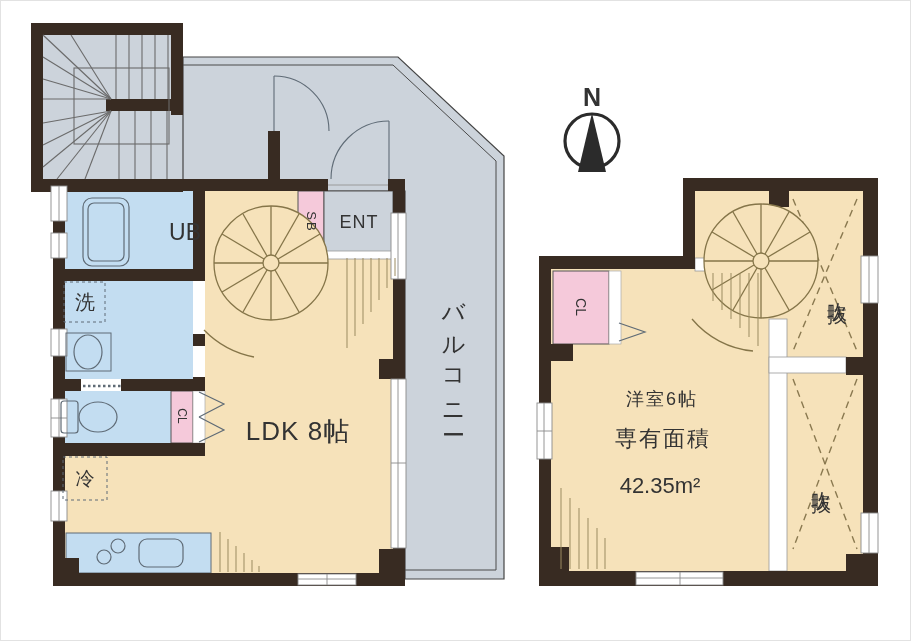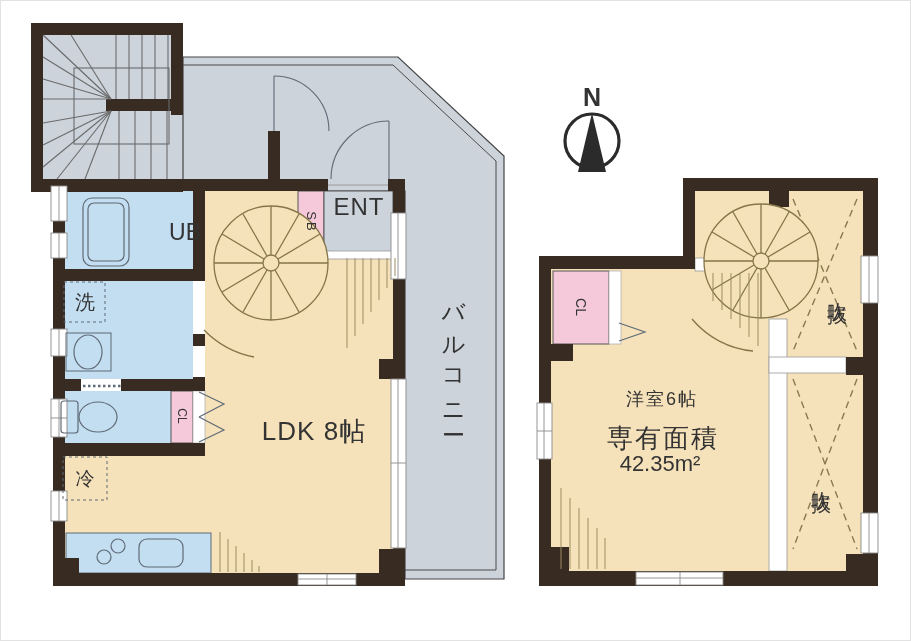--- a/index.html
+++ b/index.html
@@ -268,24 +268,24 @@
     <polygon points="591,112 577,171 605,171" fill="#2b2b2b"></polygon>
   </g>
 </svg>
 
   <div class="lbl bold" style="left:591px;top:96px;font-size:25px;">N</div>
 
   <div class="lbl" style="left:157px;top:231px;font-size:23px;margin-left:27px;">UB</div>
   <div class="lbl" style="left:84px;top:301px;font-size:20px;">洗</div>
   <div class="lbl" style="left:84px;top:478px;font-size:19px;">冷</div>
   <div class="lbl v" style="left:310px;top:221px;font-size:13px;letter-spacing:2px;">SB</div>
-  <div class="lbl" style="left:358px;top:206px;font-size:24px;letter-spacing:1px;text-align:right;">ENT</div>
+  <div class="lbl" style="left:358px;top:221px;font-size:18px;letter-spacing:1px;text-align:right;">ENT</div>
   <div class="lbl v" style="left:181px;top:415px;font-size:12px;">CL</div>
-  <div class="lbl" style="left:313px;top:431px;font-size:26px;letter-spacing:1px;">LDK 8帖</div>
+  <div class="lbl" style="left:297px;top:431px;font-size:26px;letter-spacing:1px;">LDK 8帖</div>
   <div class="lbl v" style="left:453px;top:358px;font-size:23px;letter-spacing:8px;">バルコニー</div>
 
   <div class="lbl" style="left:661px;top:398px;font-size:18px;letter-spacing:2px;">洋室6帖</div>
-  <div class="lbl" style="left:662px;top:438px;font-size:26px;letter-spacing:2px;">専有面積</div>
-  <div class="lbl" style="left:659px;top:463px;font-size:22px;text-align:right;">42.35m²</div>
+  <div class="lbl" style="left:662px;top:438px;font-size:22px;letter-spacing:2px;">専有面積</div>
+  <div class="lbl" style="left:659px;top:485px;font-size:22px;text-align:right;">42.35m²</div>
   <div class="lbl v" style="left:580px;top:306px;font-size:14px;">CL</div>
   <div class="lbl v" style="left:836px;top:288px;font-size:20px;letter-spacing:2px;">吹抜</div>
   <div class="lbl v" style="left:820px;top:477px;font-size:20px;letter-spacing:2px;">吹抜</div>
 </div>
 
 </body></html>

